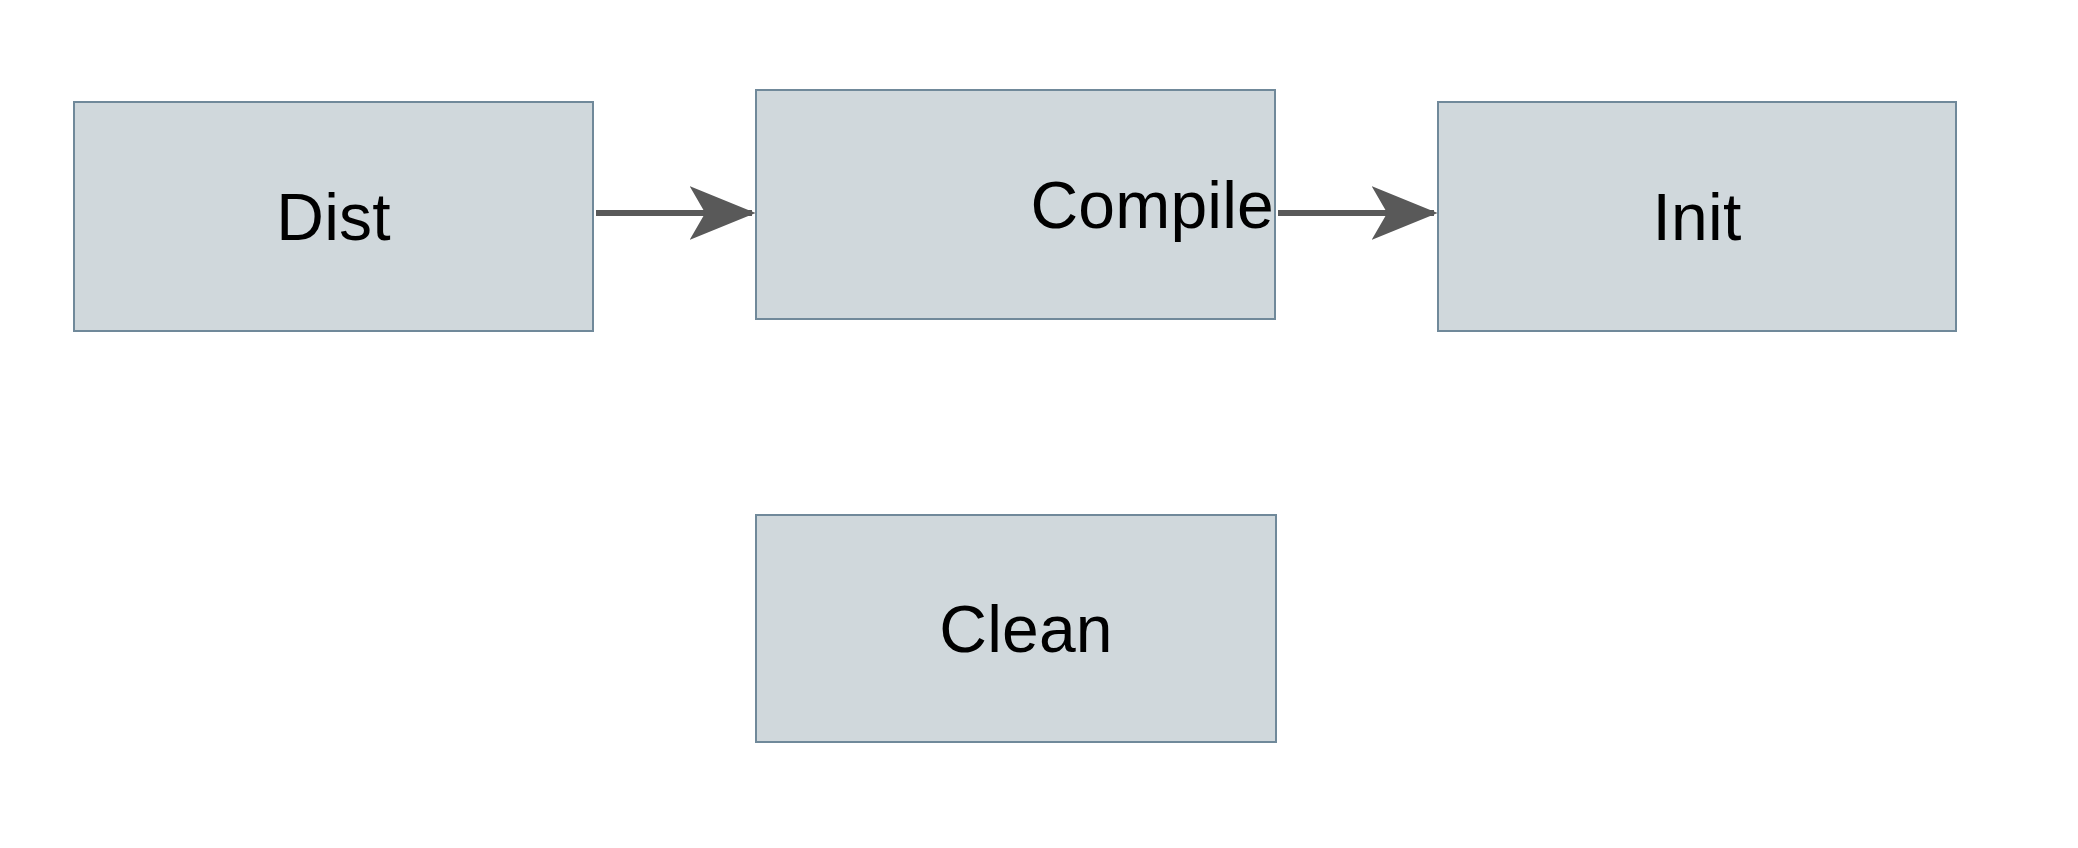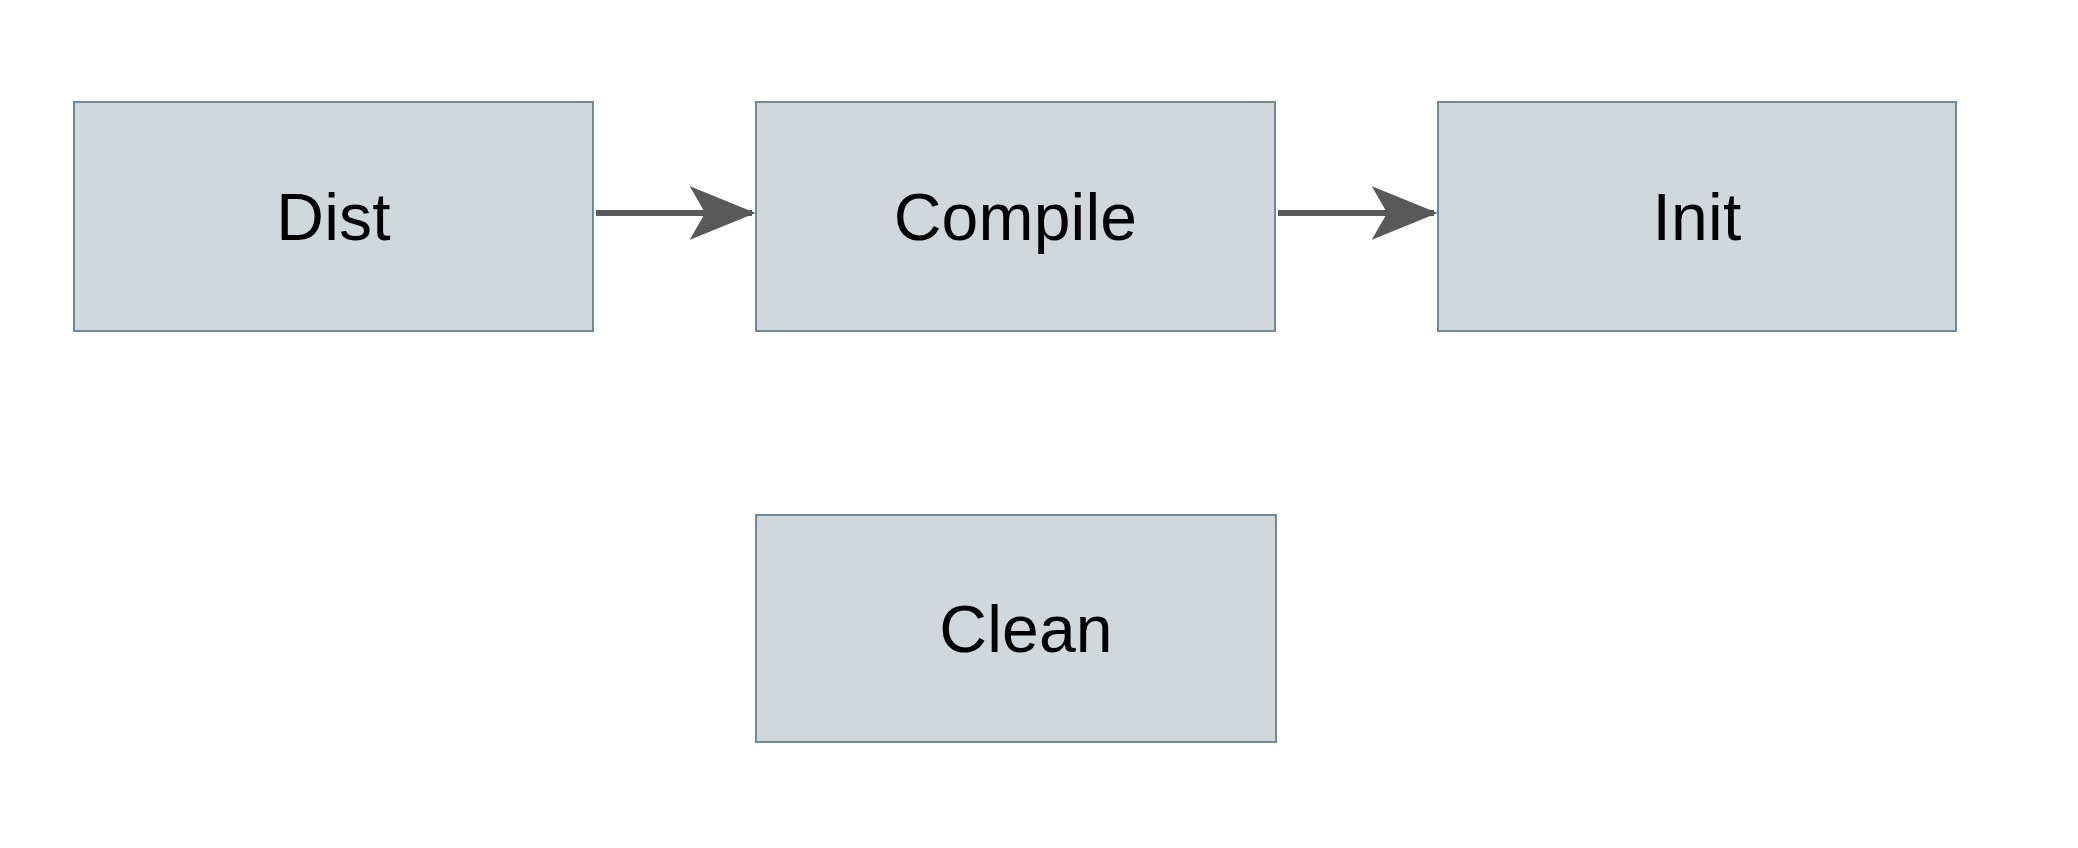--- a/index.html
+++ b/index.html
@@ -64,21 +64,21 @@
 
     <g>
       <line x1="1278" y1="213" x2="1434" y2="213" stroke="#595959" stroke-width="6" marker-end="url(#arrowhead)"></line>
     </g>
   </svg>
 
   <div class="node" style="left:73px; top:101px; width:521px; height:231px;">
     <span class="node-label">Dist</span>
   </div>
 
-  <div class="node" style="left:755px; top:101px; width:521px; height:231px;">
+  <div class="node" style="left:755px; top:89px; width:521px; height:231px;justify-content:flex-end;">
     <span class="node-label">Compile</span>
   </div>
 
   <div class="node" style="left:1437px; top:101px; width:520px; height:231px;align-items:center;">
     <span class="node-label">Init</span>
   </div>
 
   <div class="node" style="left:755px; top:514px; width:522px; height:229px;padding-left:20px;">
     <span class="node-label">Clean</span>
   </div>

